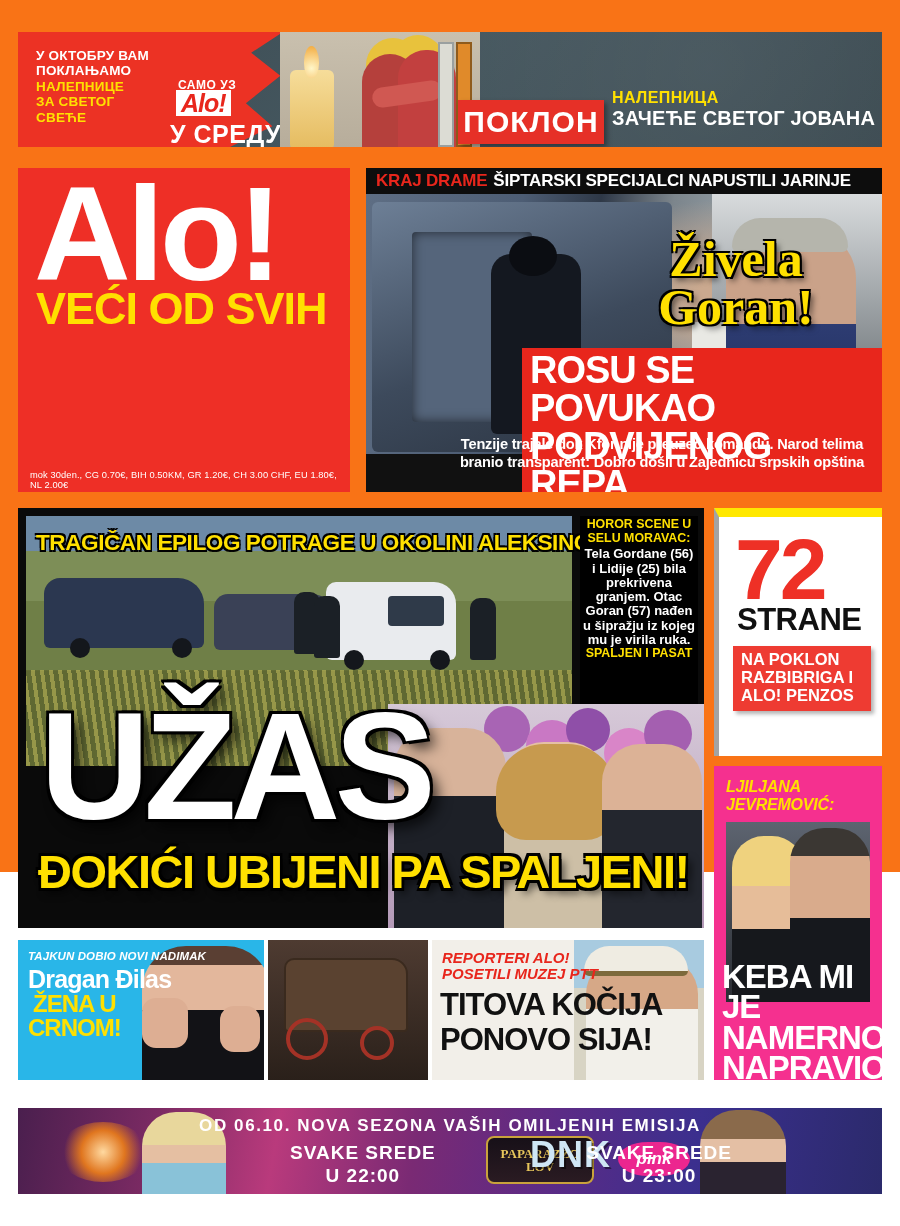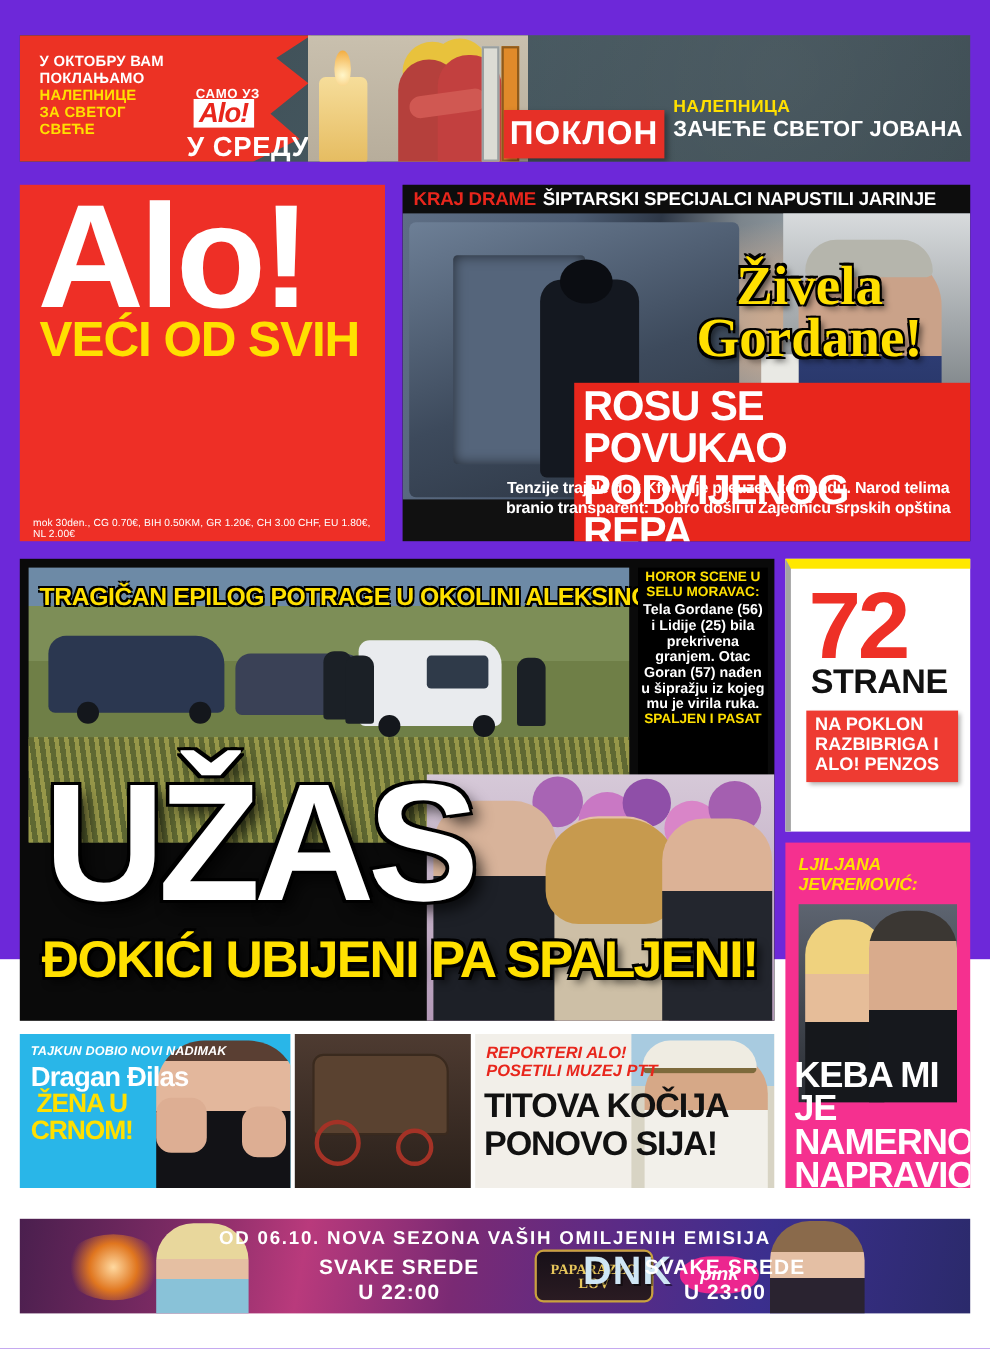--- a/index.html
+++ b/index.html
@@ -3,21 +3,21 @@
 <meta charset="utf-8">
 <style>
   * { box-sizing: border-box; margin:0; padding:0; }
   body {
     width:900px; height:1226px;
     background:#ffffff;
     font-family:"Liberation Sans", sans-serif;
     overflow:hidden;
     position:relative;
   }
-  .page { position:relative; width:900px; height:872px; background:#6d28d9; }
+  .page { position:relative; width:900px; height:872px; background:#f97316; }
 
   
   .topbanner{
     position:absolute; left:18px; top:32px; width:864px; height:115px;
     background:
       radial-gradient(circle at 80% 30%, rgba(255,255,255,.07), transparent 60%),
       linear-gradient(135deg,#3c4b52 0%, #44565e 40%, #38474e 100%);
     overflow:hidden;
   }
   .tb-redblob{
@@ -296,21 +296,21 @@
       <div class="s1-van">
         <div class="s1-vandoor"></div>
       </div>
       <div class="s1-cop"></div>
       <div class="s1-truck"></div>
       <div class="s1-man"></div>
       <div class="s1-cap"></div>
       <div class="s1-cup"></div>
       <div class="s1-zivela">
         <div>Živela</div>
-        <div>Gordane!</div>
+        <div>Goran!</div>
       </div>
     </div>
     <div class="s1-band">
       <div>ROSU SE POVUKAO</div>
       <div>PODVIJENOG REPA</div>
     </div>
     <div class="s1-lead">
       <div>Tenzije trajale dok Kfor nije preuzeo komandu. Narod telima</div>
       <div>branio transparent: Dobro došli u Zajednicu srpskih opština</div>
     </div>

